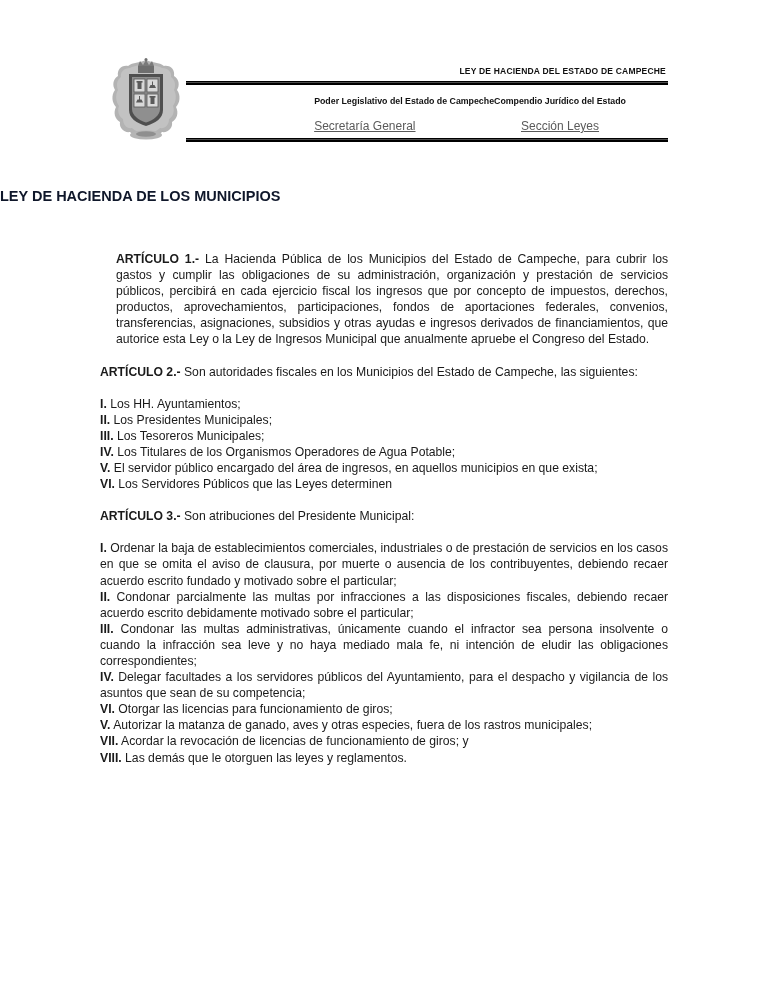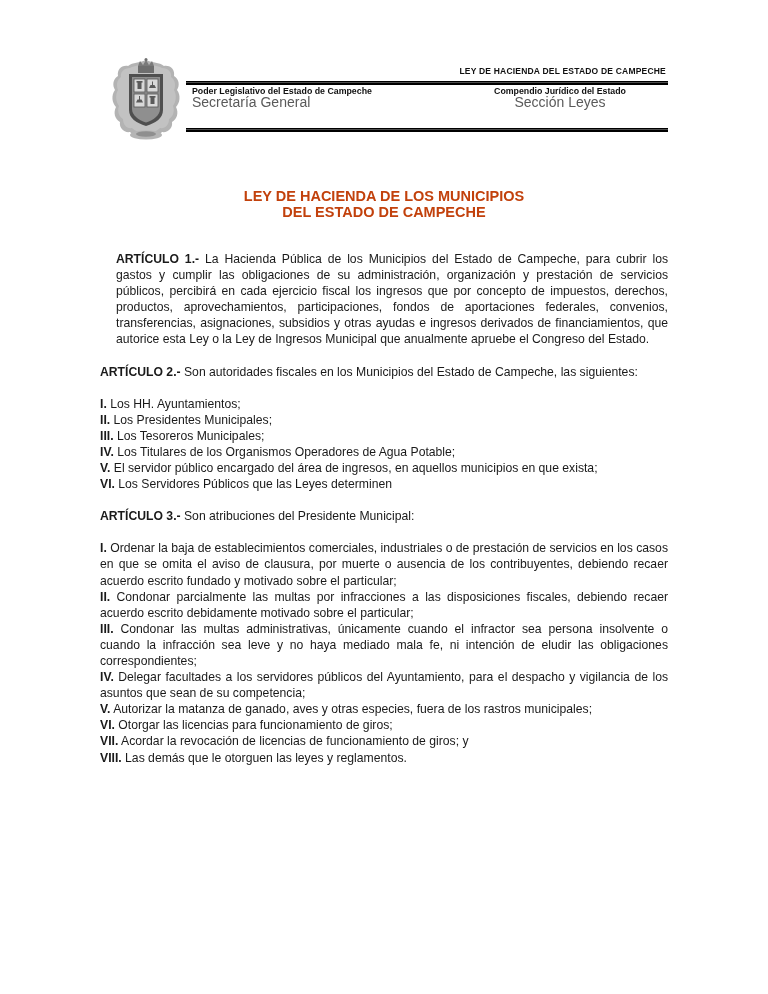--- a/index.html
+++ b/index.html
@@ -35,41 +35,40 @@
     color: #111;
     padding: 4px 2px 5px 0;
     white-space: nowrap;
   }
   .rule {
     height: 4px;
     background: linear-gradient(#000 0 36%, #4d4d4d 36% 62%, #000 62% 100%);
   }
   .header-cols {
     display: flex;
-    justify-content: space-between;
+    justify-content: flex-end;
     align-items: flex-start;
-    padding: 1px 4px 0 6px;
+    padding: 11px 4px 0 6px;
     height: 42px;
   }
   .hc { line-height: 10px; }
   .hc-title { font-weight: bold; font-size: 8.8px; color: #111; white-space: nowrap; }
-  .hc-sub { font-size: 14px; color: #5a5a5a; margin-top: 1px; white-space: nowrap; }
+  .hc-sub { font-size: 12px; color: #5a5a5a; margin-top: 15px; white-space: nowrap; text-decoration: underline; }
   .hc.right { text-align: center; margin-right: 38px; }
 
   
   .doc-title {
     position: absolute;
     top: 188px;
     left: 0;
     width: 100%;
-    text-align: center;
     font-size: 14.5px;
     font-weight: bold;
     line-height: 16px;
-    color: #c2410c;
+    color: #0f172a;
   }
 
   
   .body-text {
     position: absolute;
     left: 100px;
     top: 251px;
     width: 568px;
     font-size: 12.2px;
     line-height: 16.1px;
@@ -130,21 +129,20 @@
           <div class="hc-title">Compendio Jurídico del Estado</div>
           <div class="hc-sub">Sección Leyes</div>
         </div>
       </div>
       <div class="rule"></div>
     </div>
   </div>
 
   <div class="doc-title">
     <span>LEY DE HACIENDA DE LOS MUNICIPIOS</span><br>
-    <span>DEL ESTADO DE CAMPECHE</span>
   </div>
 
   <div class="body-text">
 
     <div class="article">
       <p class="lead no-items"><b class="art-label">ARTÍCULO 1.-</b> <span>La Hacienda Pública de los Municipios del Estado de Campeche, para cubrir los gastos y cumplir las obligaciones de su administración, organización y prestación de servicios públicos, percibirá en cada ejercicio fiscal los ingresos que por concepto de impuestos, derechos, productos, aprovechamientos, participaciones, fondos de aportaciones federales, convenios, transferencias, asignaciones, subsidios y otras ayudas e ingresos derivados de financiamientos, que autorice esta Ley o la Ley de Ingresos Municipal que anualmente apruebe el Congreso del Estado.</span></p>
     </div>
 
     <div class="article">
       <p class="lead"><b class="art-label">ARTÍCULO 2.-</b> <span>Son autoridades fiscales en los Municipios del Estado de Campeche, las siguientes:</span></p>
@@ -155,20 +153,20 @@
       <p><b class="item-num">V.</b> <span>El servidor público encargado del área de ingresos, en aquellos municipios en que exista;</span></p>
       <p><b class="item-num">VI.</b> <span>Los Servidores Públicos que las Leyes determinen</span></p>
     </div>
 
     <div class="article">
       <p class="lead"><b class="art-label">ARTÍCULO 3.-</b> <span>Son atribuciones del Presidente Municipal:</span></p>
       <p><b class="item-num">I.</b> <span>Ordenar la baja de establecimientos comerciales, industriales o de prestación de servicios en los casos en que se omita el aviso de clausura, por muerte o ausencia de los contribuyentes, debiendo recaer acuerdo escrito fundado y motivado sobre el particular;</span></p>
       <p><b class="item-num">II.</b> <span>Condonar parcialmente las multas por infracciones a las disposiciones fiscales, debiendo recaer acuerdo escrito debidamente motivado sobre el particular;</span></p>
       <p><b class="item-num">III.</b> <span>Condonar las multas administrativas, únicamente cuando el infractor sea persona insolvente o cuando la infracción sea leve y no haya mediado mala fe, ni intención de eludir las obligaciones correspondientes;</span></p>
       <p><b class="item-num">IV.</b> <span>Delegar facultades a los servidores públicos del Ayuntamiento, para el despacho y vigilancia de los asuntos que sean de su competencia;</span></p>
+      <p><b class="item-num">VI.</b> <span>Otorgar las licencias para funcionamiento de giros;</span></p>
       <p><b class="item-num">V.</b> <span>Autorizar la matanza de ganado, aves y otras especies, fuera de los rastros municipales;</span></p>
-      <p><b class="item-num">VI.</b> <span>Otorgar las licencias para funcionamiento de giros;</span></p>
       <p><b class="item-num">VII.</b> <span>Acordar la revocación de licencias de funcionamiento de giros; y</span></p>
       <p><b class="item-num">VIII.</b> <span>Las demás que le otorguen las leyes y reglamentos.</span></p>
     </div>
 
   </div>
 </div>
 
 </body></html>

